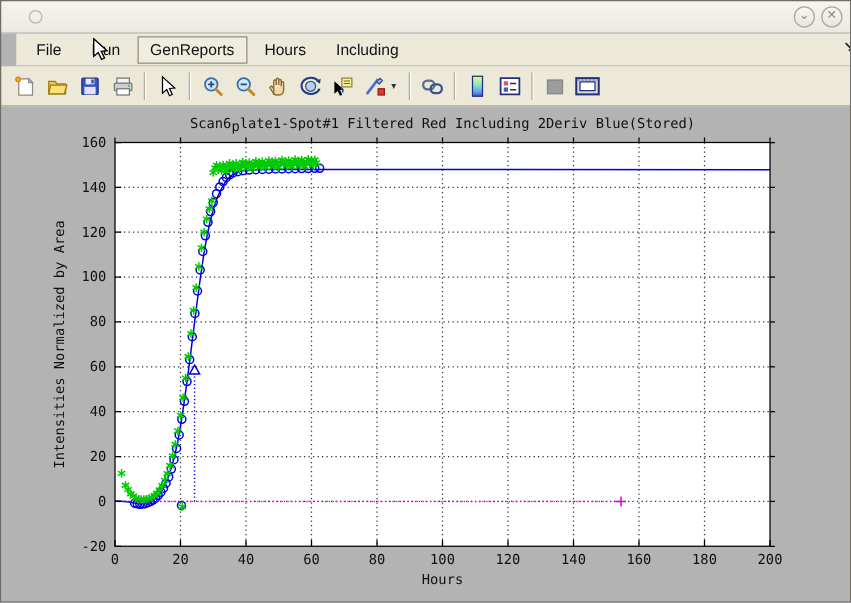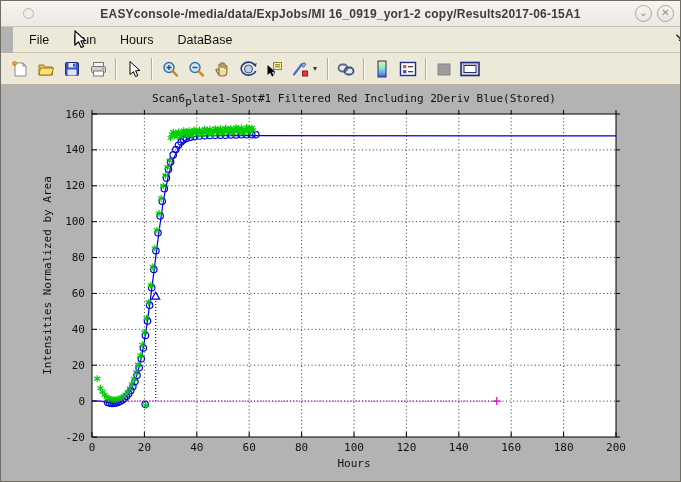--- a/index.html
+++ b/index.html
@@ -52,32 +52,32 @@
   
   .cursor{position:absolute;left:73px;top:29px;z-index:50;pointer-events:none;}
 </style>
 </head>
 <body>
 
 <div class="window">
 
   <div class="titlebar">
     <span class="wm-circle"></span>
-    <span class="title-text">EASYconsole-/media/data/ExpJobs/MI 16_0919_yor1-2 copy/Results2017-06-15A1</span>
     <span class="win-btns">
       <span class="win-btn">⌄</span>
       <span class="win-btn">✕</span>
     </span>
   </div>
 
   <div class="menubar">
     <span class="menu-item">File</span>
     <span class="menu-item">Run</span>
+    <span class="menu-item hovered">GenReports</span>
     <span class="menu-item">Hours</span>
-    <span class="menu-item">DataBase</span>
+    <span class="menu-item">Including</span>
     <span class="menu-overflow">↘</span>
   </div>
 
   <svg class="cursor" width="13" height="19">
     <path d="M1,1 L1,15 L4.6,12 L7.2,17.5 L9.6,16.4 L7,11 L11.6,10.6 Z" fill="#fff" stroke="#000" stroke-width="1.1"></path>
   </svg>
 
   <div class="toolbar">
     <span class="tbtn">
       <svg width="18" height="18">

